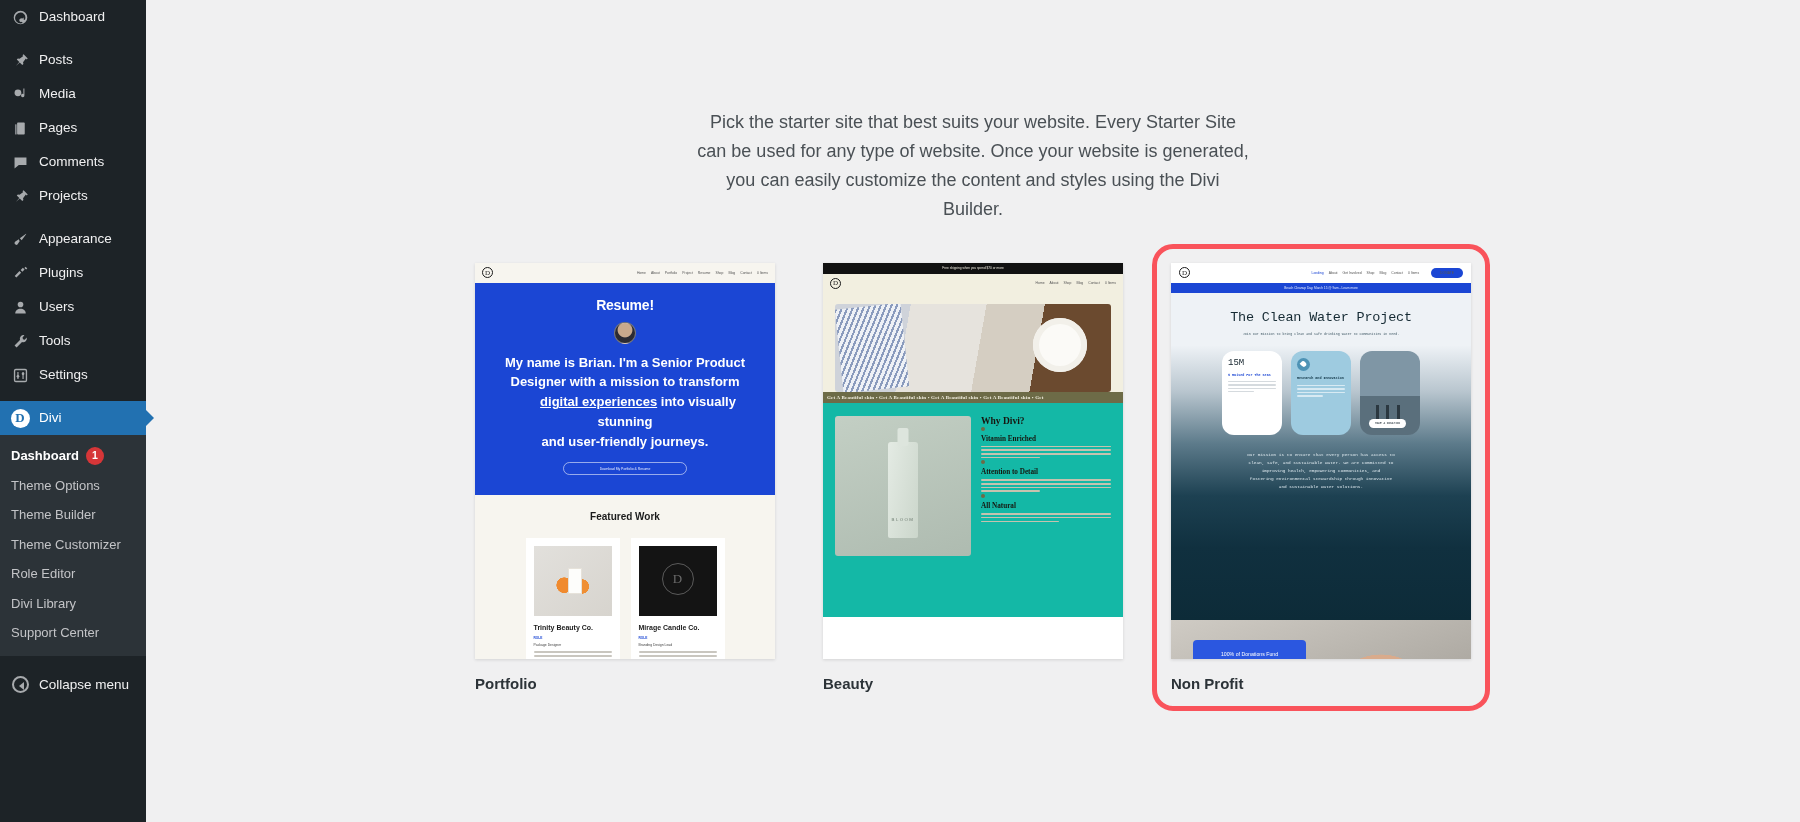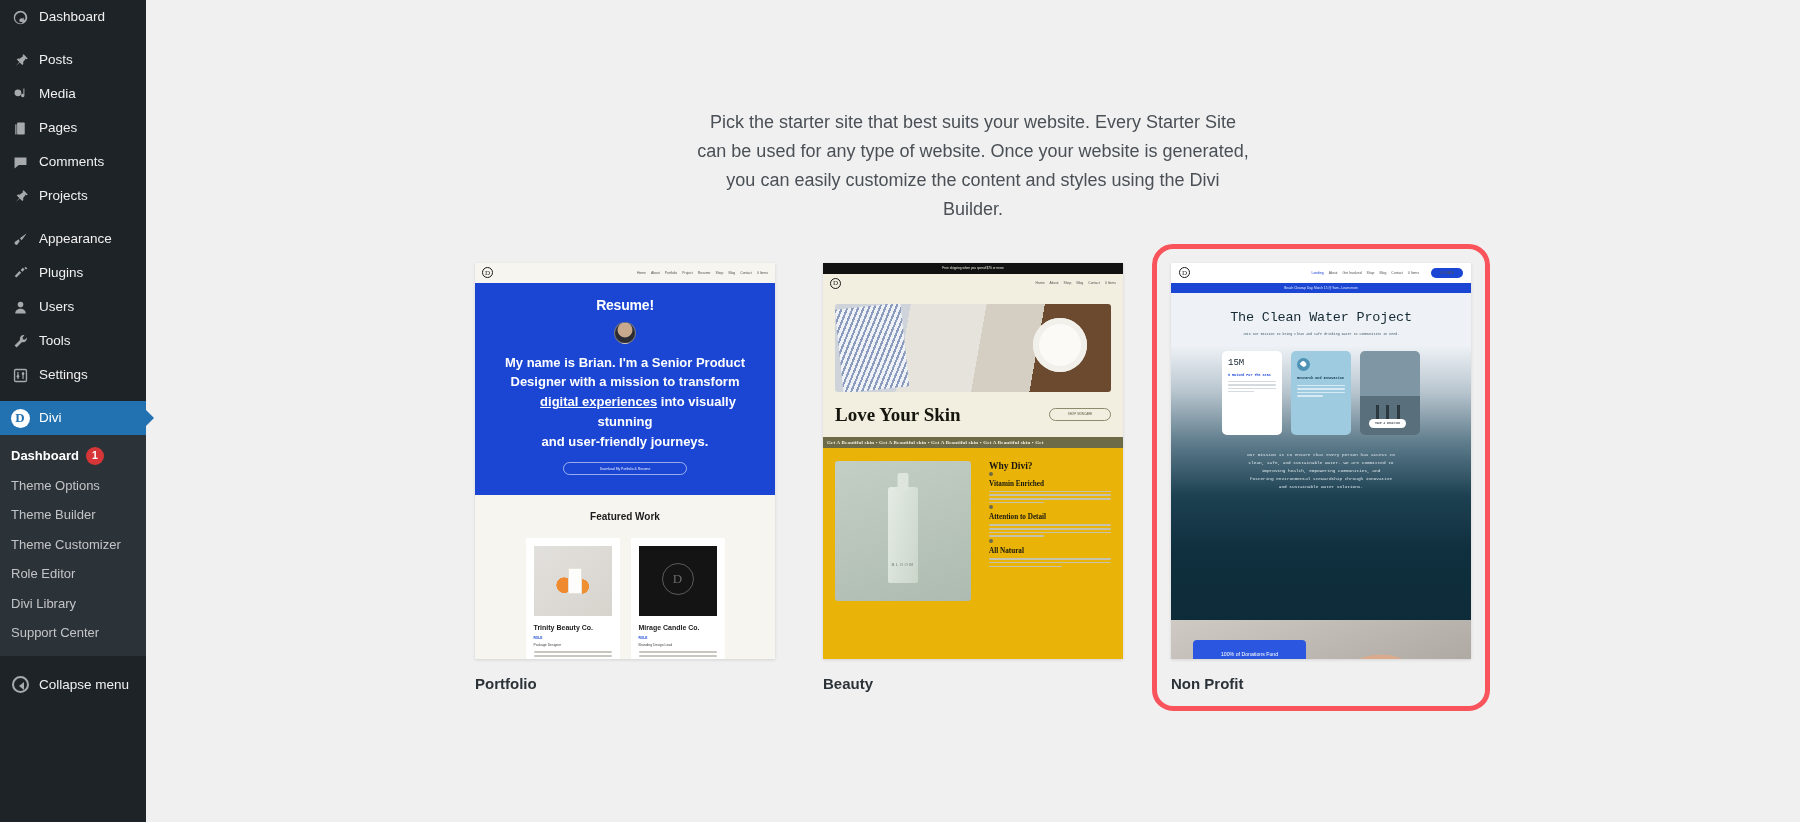--- a/index.html
+++ b/index.html
@@ -192,21 +192,21 @@
   .bt-h1 {
     font-family:"Liberation Serif", serif; font-size:19px; font-weight:bold;
     color:#16160f; padding:12px 12px 11px;
   }
   .bt-marq {
     background:#6d6b47; color:#f2efe0; height:11px;
     display:flex; align-items:center; overflow:hidden;
     font-family:"Liberation Serif", serif; font-size:5px; font-weight:bold;
     white-space:nowrap; padding-left:4px; letter-spacing:.2px;
   }
-  .bt-low { background:#eab308; display:flex; gap:18px; padding:13px 12px 0; height:214px; }
+  .bt-low { background:#14b8a6; display:flex; gap:10px; padding:13px 12px 0; height:214px; }
   .bt-prod {
     width:136px; height:140px; border-radius:3px;
     background:linear-gradient(160deg,#c3cfc4,#aebbb0);
     position:relative; overflow:hidden;
   }
   .bt-prod::before {
     content:""; position:absolute; left:50%; top:26px; transform:translateX(-50%);
     width:30px; height:96px; border-radius:3px 3px 2px 2px;
     background:linear-gradient(100deg,#e4ebe4,#cbd6cb);
   }
@@ -243,21 +243,21 @@
   }
   .np-h1 {
     text-align:center; font-size:13.5px; color:#152a33; padding-top:17px; letter-spacing:-0.2px;
   }
   .np-sub {
     text-align:center; font-size:3.3px; color:#3d5663; margin-top:7px;
     padding:0 46px; line-height:1.6;
   }
   .np-cards { display:flex; gap:9px; justify-content:center; margin-top:14px; }
   .np-c {
-    width:60px; height:84px; border-radius:5px; padding:7px 6px;
+    width:60px; height:84px; border-radius:12px; padding:7px 6px;
     overflow:hidden;
   }
   .np-c.white { background:#fff; }
   .np-c.blue { background:#9ecbe0; }
   .np-c.photo {
     background:linear-gradient(180deg,#7f96a5 0 54%,#5a6f7c 54% 100%);
     position:relative; padding:0;
   }
   .np-c.photo::after {
     content:""; position:absolute; left:10px; bottom:16px; width:40px; height:14px;
@@ -544,24 +544,20 @@
               <span>About</span>
               <span>Shop</span>
               <span>Blog</span>
               <span>Contact</span>
               <span>0 Items</span>
             </span>
           </div>
           <div class="bt-hero">
             <div class="bt-heroimg"></div>
           </div>
-          <div style="display:flex;align-items:center;background:#f2efe0;">
-            <div class="bt-h1">Love Your Skin</div>
-            <div style="margin-left:auto;margin-right:12px;border:1px solid #8d8a6e;border-radius:7px;width:62px;height:13px;display:flex;align-items:center;justify-content:center;font-size:3px;color:#5c5a42;">SHOP SKINCARE</div>
-          </div>
           <div class="bt-marq">Get A Beautiful skin • Get A Beautiful skin • Get A Beautiful skin • Get A Beautiful skin • Get</div>
           <div class="bt-low">
             <div class="bt-prod">
               <span class="bt-bloom">BLOOM</span>
             </div>
             <div class="bt-right">
               <div class="bt-why">Why Divi?</div>
               <div class="bt-feat">
                 <div class="bt-dot"></div>
                 <div class="bt-ft">Vitamin Enriched</div>

